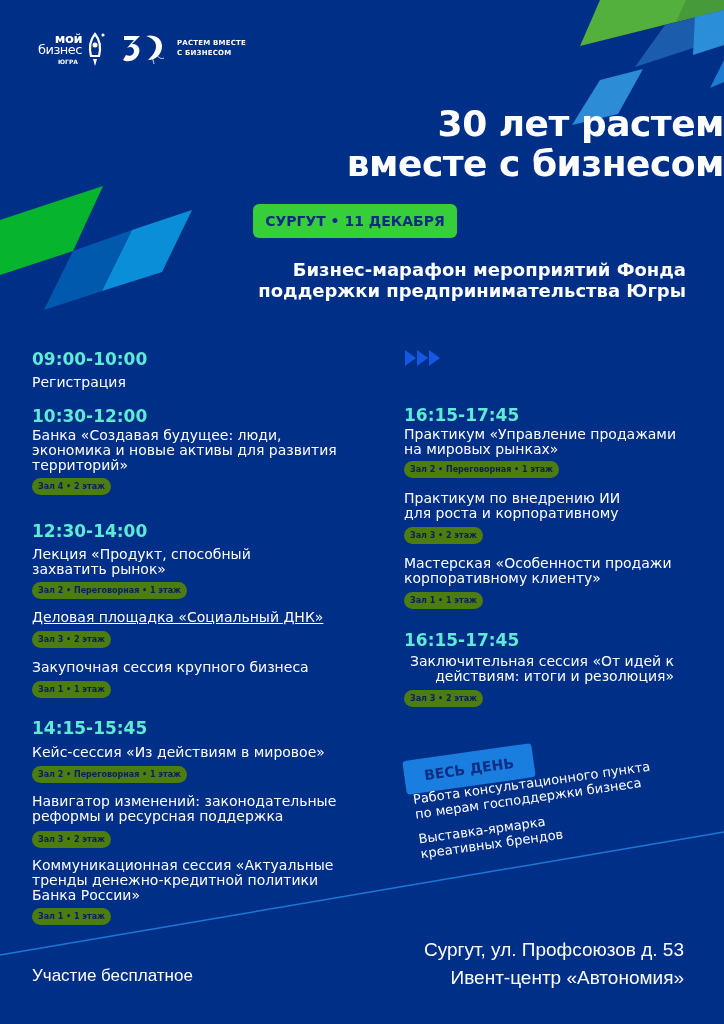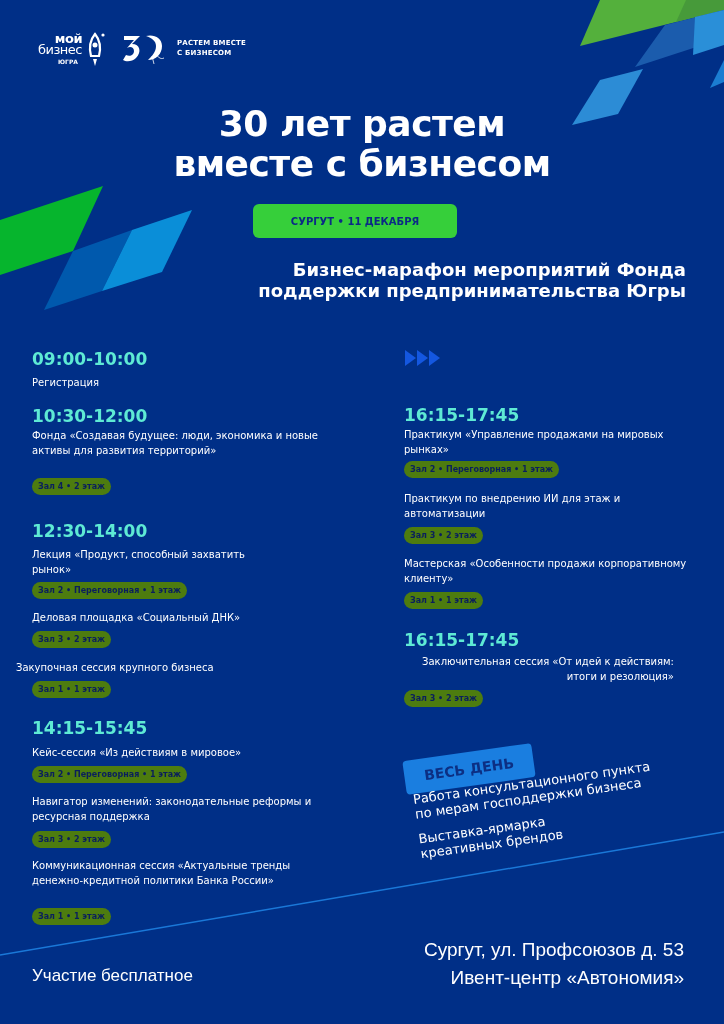--- a/index.html
+++ b/index.html
@@ -17,37 +17,37 @@
   .logo-moy { left: 28px; top: 32px; width: 90px; height: 40px; }
   .logo-moy .w1 { position: absolute; right: 36px; top: 0; font-size: 13px; font-weight: bold; letter-spacing: -0.5px; line-height: 13px; }
   .logo-moy .w2 { position: absolute; right: 36px; top: 11px; font-size: 13px; line-height: 14px; letter-spacing: -0.5px; }
   .logo-moy .w3 { position: absolute; right: 40px; top: 26px; font-size: 6px; font-weight: bold; line-height: 7px; }
   .logo-moy svg { position: absolute; left: 58px; top: 0; }
   .logo-30 { left: 122px; top: 30px; width: 50px; height: 36px; }
   .tagline { left: 177px; top: 38px; font-size: 7px; font-weight: bold; line-height: 10px; letter-spacing: 0.2px; }
 
   .title {
     left: 0; width: 724px; top: 104px;
-    text-align: center; font-weight: bold; font-size: 36px; line-height: 40px;
+    text-align: right; font-weight: bold; font-size: 36px; line-height: 40px;
     letter-spacing: -0.5px;
   }
   .date-pill {
     left: 253px; top: 204px; width: 204px; height: 34px;
     background: #36cf3a; border-radius: 6px;
-    color: #0b2a86; font-weight: bold; font-size: 10px;
+    color: #0b2a86; font-weight: bold; font-size: 14px;
     display: flex; align-items: center; justify-content: center;
   }
   .subtitle {
     right: 38px; top: 259px; width: 470px;
     text-align: right; font-size: 18px; line-height: 21px; font-weight: bold;
   }
 
   
   .time { color: #5eead4; font-weight: bold; font-size: 17px; line-height: 20px; }
-  .evt { font-size: 10px; line-height: 15px; color: #fff; }
+  .evt { font-size: 14px; line-height: 15px; color: #fff; }
   .pill {
     display: inline-block; background: #4d7c0f; color: #0a1f5c;
     font-size: 8px; font-weight: bold; line-height: 17px; height: 17px;
     padding: 0 6px; border-radius: 9px;
   }
 
   .arrows { left: 405px; top: 349px; }
 
   .allday-pill {
     left: 404px; top: 752px; width: 130px; height: 34px;
@@ -116,49 +116,49 @@
 
 <div class="abs subtitle">
   <div>Бизнес-марафон мероприятий Фонда</div>
   <div>поддержки предпринимательства Югры</div>
 </div>
 
 <div class="abs time" style="left:32px;top:349px;">09:00-10:00</div>
 <div class="abs evt" style="left:32px;top:375px;">Регистрация</div>
 
 <div class="abs time" style="left:32px;top:406px;">10:30-12:00</div>
-<div class="abs evt" style="left:32px;top:428px;width:320px;">Фонда «Создавая будущее: люди, экономика и новые активы для развития территорий»</div>
+<div class="abs evt" style="left:32px;top:428px;width:320px;">Банка «Создавая будущее: люди, экономика и новые активы для развития территорий»</div>
 <div class="abs pill" style="left:32px;top:478px;">Зал 4 • 2 этаж</div>
 
 <div class="abs time" style="left:32px;top:521px;">12:30-14:00</div>
 <div class="abs evt" style="left:32px;top:547px;width:230px;">Лекция «Продукт, способный захватить рынок»</div>
 <div class="abs pill" style="left:32px;top:582px;">Зал 2 • Переговорная • 1 этаж</div>
-<div class="abs evt" style="left:32px;top:610px;">Деловая площадка «Социальный ДНК»</div>
+<div class="abs evt" style="left:32px;top:610px;text-decoration:underline;">Деловая площадка «Социальный ДНК»</div>
 <div class="abs pill" style="left:32px;top:631px;">Зал 3 • 2 этаж</div>
-<div class="abs evt" style="left:16px;top:660px;">Закупочная сессия крупного бизнеса</div>
+<div class="abs evt" style="left:32px;top:660px;">Закупочная сессия крупного бизнеса</div>
 <div class="abs pill" style="left:32px;top:681px;">Зал 1 • 1 этаж</div>
 
 <div class="abs time" style="left:32px;top:718px;">14:15-15:45</div>
 <div class="abs evt" style="left:32px;top:745px;">Кейс-сессия «Из действиям в мировое»</div>
 <div class="abs pill" style="left:32px;top:766px;">Зал 2 • Переговорная • 1 этаж</div>
 <div class="abs evt" style="left:32px;top:794px;width:320px;">Навигатор изменений: законодательные реформы и ресурсная поддержка</div>
 <div class="abs pill" style="left:32px;top:831px;">Зал 3 • 2 этаж</div>
 <div class="abs evt" style="left:32px;top:858px;width:310px;">Коммуникационная сессия «Актуальные тренды денежно-кредитной политики Банка России»</div>
 <div class="abs pill" style="left:32px;top:908px;">Зал 1 • 1 этаж</div>
 
 <svg class="abs arrows" width="38" height="18" viewBox="0 0 38 18">
   <polygon points="0,1 11,9 0,17" fill="#1457e0"></polygon>
   <polygon points="12,1 23,9 12,17" fill="#1457e0"></polygon>
   <polygon points="24,1 35,9 24,17" fill="#1457e0"></polygon>
 </svg>
 
 <div class="abs time" style="left:404px;top:405px;">16:15-17:45</div>
 <div class="abs evt" style="left:404px;top:427px;width:290px;">Практикум «Управление продажами на мировых рынках»</div>
 <div class="abs pill" style="left:404px;top:461px;">Зал 2 • Переговорная • 1 этаж</div>
-<div class="abs evt" style="left:404px;top:491px;width:240px;">Практикум по внедрению ИИ для этаж и автоматизации</div>
+<div class="abs evt" style="left:404px;top:491px;width:240px;">Практикум по внедрению ИИ для роста и корпоративному</div>
 <div class="abs pill" style="left:404px;top:527px;">Зал 3 • 2 этаж</div>
 <div class="abs evt" style="left:404px;top:556px;width:290px;">Мастерская «Особенности продажи корпоративному клиенту»</div>
 <div class="abs pill" style="left:404px;top:592px;">Зал 1 • 1 этаж</div>
 
 <div class="abs time" style="left:404px;top:630px;">16:15-17:45</div>
 <div class="abs evt" style="left:404px;top:654px;width:270px;text-align:right;">Заключительная сессия «От идей к действиям: итоги и резолюция»</div>
 <div class="abs pill" style="left:404px;top:690px;">Зал 3 • 2 этаж</div>
 
 <div class="abs allday-pill">ВЕСЬ ДЕНЬ</div>
 <div class="abs allday-text">

